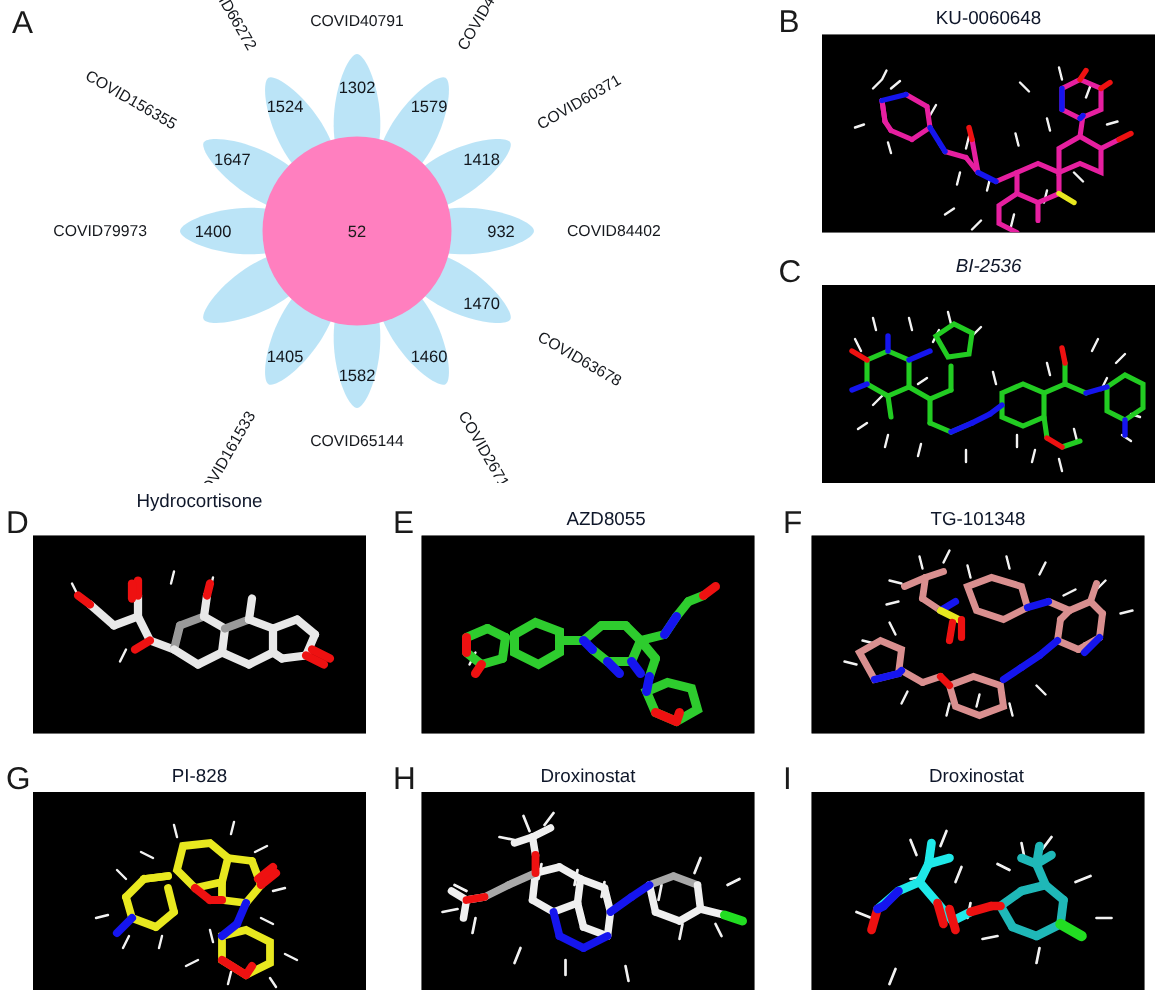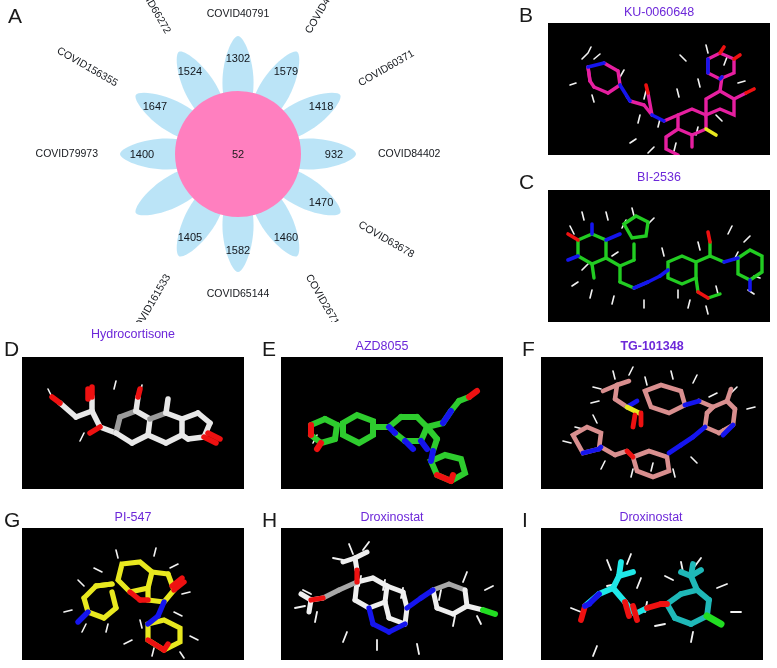--- a/index.html
+++ b/index.html
@@ -9,21 +9,21 @@
     color:#1a1a1a;
   }
 
   
   .panel{position:absolute;}
   .panel-letter{
     position:absolute;font-size:21px;font-weight:400;color:#1a1a1a;
     line-height:1;letter-spacing:0;
   }
   .panel-title{
-    position:absolute;text-align:center;font-size:12.5px;color:#6d28d9;
+    position:absolute;text-align:center;font-size:12.5px;color:#0f172a;
     white-space:nowrap;line-height:1;
   }
   .mol-box{
     position:absolute;background:#000;overflow:hidden;
   }
   .mol-svg{display:block;width:100%;height:100%;}
 
   
   #flower-wrap{position:absolute;left:0;top:0;width:512px;height:322px;}
   #flower-svg{position:absolute;left:0;top:0;}
@@ -148,21 +148,21 @@
         <g stroke="#e8e81f" stroke-width="3.6">
           <path d="M158 106 L168 112"></path>
         </g>
       </g>
     </svg>
   </div>
 </div>
 
 <div class="panel">
   <div class="panel-letter" style="left:519px;top:171px;">C</div>
-  <div class="panel-title" style="left:548px;top:171px;width:222px;">BI-2536</div>
+  <div class="panel-title" style="left:548px;top:171px;width:222px;font-style:italic;">BI-2536</div>
   <div class="mol-box" style="left:548px;top:190px;width:222px;height:132px;">
     <svg class="mol-svg" viewBox="0 0 222 132" preserveAspectRatio="none">
       <rect width="222" height="132" fill="#000"></rect>
       <g fill="none" stroke-linecap="round">
         <g stroke="#f2f2f2" stroke-width="1.6">
           <path d="M26 44 L22 36 M36 30 L34 22 M60 30 L58 22 M74 38 L78 30"></path>
           <path d="M86 26 L84 18 M100 34 L106 28 M70 62 L64 66 M40 74 L34 80"></path>
           <path d="M30 92 L24 96 M44 100 L42 108 M66 106 L64 114 M96 110 L96 118"></path>
           <path d="M116 66 L114 58 M130 100 L130 108 M152 60 L150 52 M168 96 L170 104"></path>
           <path d="M186 70 L190 62 M196 52 L202 46 M206 86 L212 88 M200 100 L206 104"></path>
@@ -268,21 +268,21 @@
           <path d="M186 76 L198 82"></path>
           <path d="M66 42 L66 32"></path>
         </g>
       </g>
     </svg>
   </div>
 </div>
 
 <div class="panel">
   <div class="panel-letter" style="left:262px;top:338px;">E</div>
-  <div class="panel-title" style="left:271px;top:340px;width:222px;">AZD8055</div>
+  <div class="panel-title" style="left:293px;top:340px;width:222px;">AZD8055</div>
   <div class="mol-box" style="left:281px;top:357px;width:222px;height:132px;">
     <svg class="mol-svg" viewBox="0 0 222 132" preserveAspectRatio="none">
       <rect width="222" height="132" fill="#000"></rect>
       <g fill="none" stroke-linecap="round">
         <g stroke="#f2f2f2" stroke-width="1.6">
           <path d="M36 78 L32 86"></path>
         </g>
 
         <g stroke="#2ecc2e" stroke-width="6">
           <path d="M30 68 L44 62"></path>
@@ -324,21 +324,21 @@
           <path d="M170 124 L172 118"></path>
           <path d="M156 118 L170 124"></path>
         </g>
       </g>
     </svg>
   </div>
 </div>
 
 <div class="panel">
   <div class="panel-letter" style="left:522px;top:338px;">F</div>
-  <div class="panel-title" style="left:541px;top:340px;width:222px;font-weight:bold;">TG-101348</div>
+  <div class="panel-title" style="left:541px;top:340px;width:222px;">TG-101348</div>
   <div class="mol-box" style="left:541px;top:357px;width:222px;height:132px;">
     <svg class="mol-svg" viewBox="0 0 222 132" preserveAspectRatio="none">
       <rect width="222" height="132" fill="#000"></rect>
       <g fill="none" stroke-linecap="round">
         <g stroke="#f2f2f2" stroke-width="1.6">
           <path d="M74 22 L72 14 M88 18 L92 10 M60 32 L52 30 M58 44 L50 46"></path>
           <path d="M106 28 L104 20 M132 22 L130 14 M152 26 L156 18 M168 40 L176 36"></path>
           <path d="M190 36 L196 30 M206 52 L214 50 M42 72 L34 70 M30 86 L22 84"></path>
           <path d="M56 66 L52 58 M64 104 L60 112 M92 112 L90 120 M112 106 L110 114"></path>
           <path d="M132 112 L134 120 M150 100 L156 106 M182 72 L190 70"></path>
@@ -387,21 +387,21 @@
           <path d="M100 56 L100 68"></path>
           <path d="M86 94 L92 100"></path>
         </g>
       </g>
     </svg>
   </div>
 </div>
 
 <div class="panel">
   <div class="panel-letter" style="left:4px;top:509px;">G</div>
-  <div class="panel-title" style="left:22px;top:511px;width:222px;">PI-547</div>
+  <div class="panel-title" style="left:22px;top:511px;width:222px;">PI-828</div>
   <div class="mol-box" style="left:22px;top:528px;width:222px;height:132px;">
     <svg class="mol-svg" viewBox="0 0 222 132" preserveAspectRatio="none">
       <rect width="222" height="132" fill="#000"></rect>
       <g fill="none" stroke-linecap="round">
         <g stroke="#f2f2f2" stroke-width="1.6">
           <path d="M96 30 L94 22 M132 28 L134 20 M80 44 L72 40 M148 40 L156 36"></path>
           <path d="M62 58 L56 52 M50 82 L42 84 M64 96 L60 104 M86 96 L84 104"></path>
           <path d="M160 66 L168 64 M152 84 L160 88 M118 92 L120 100 M110 112 L102 116"></path>
           <path d="M168 108 L176 112 M132 120 L130 128 M158 124 L162 130"></path>
         </g>

